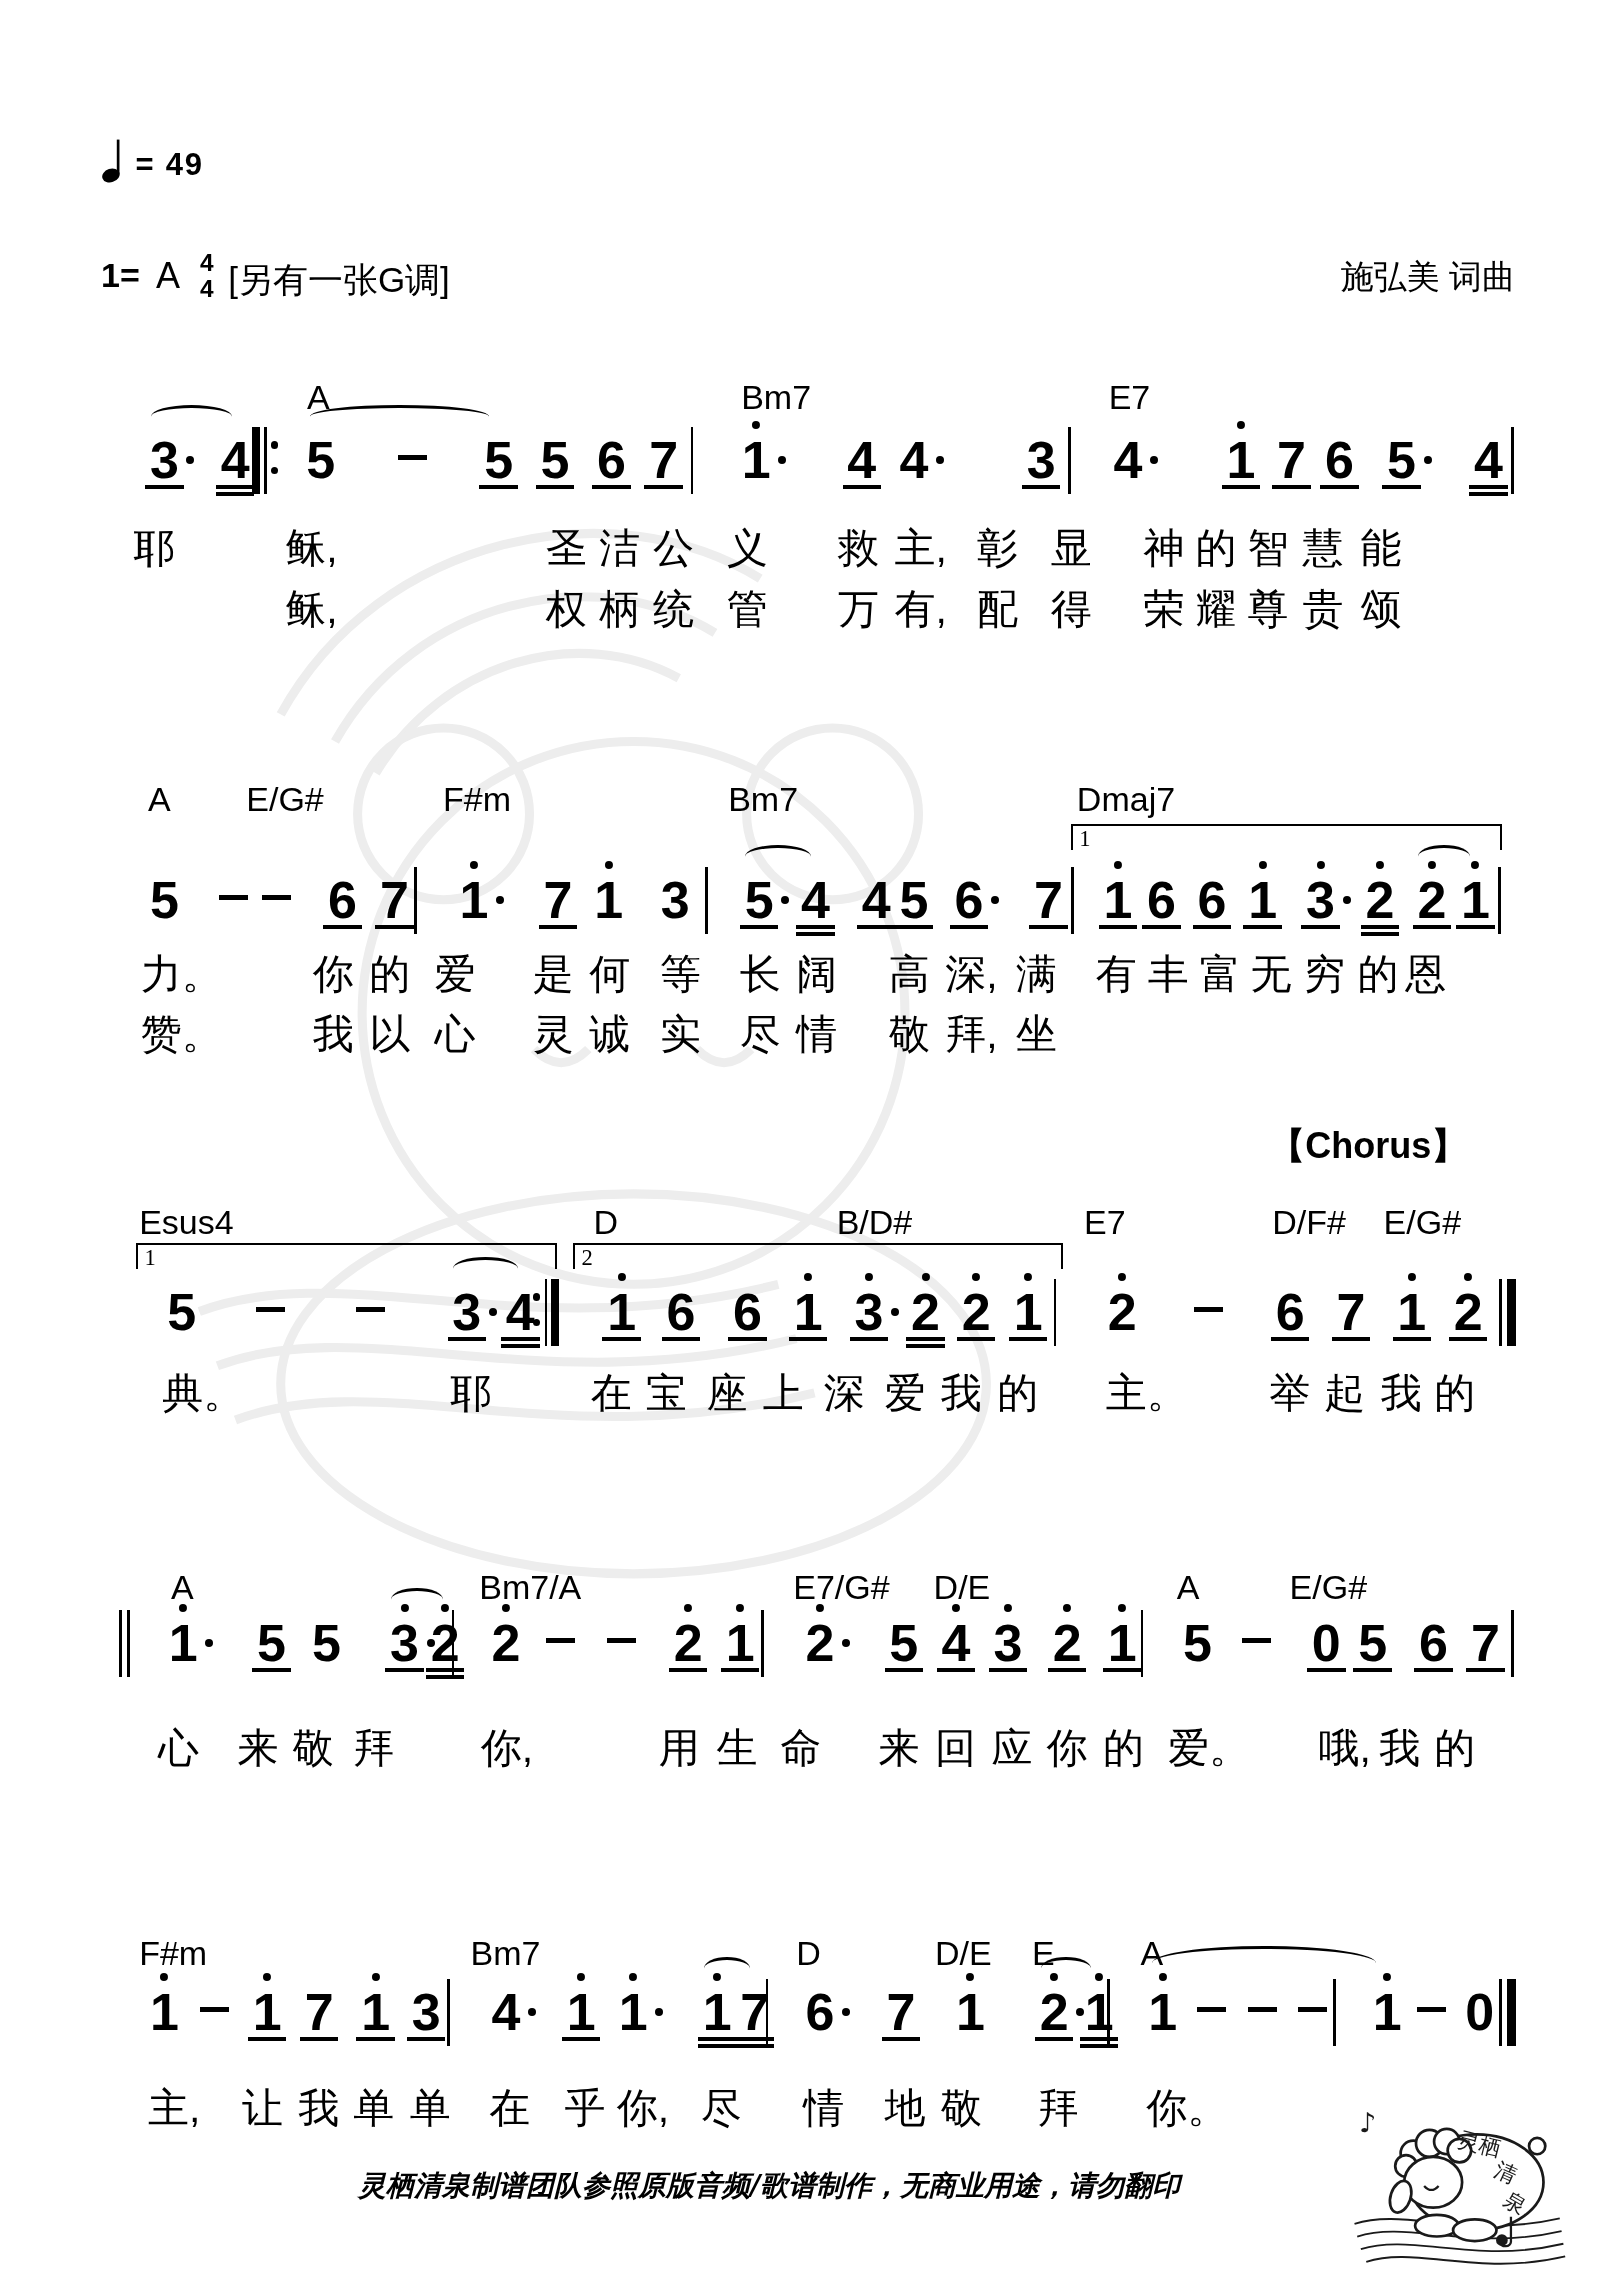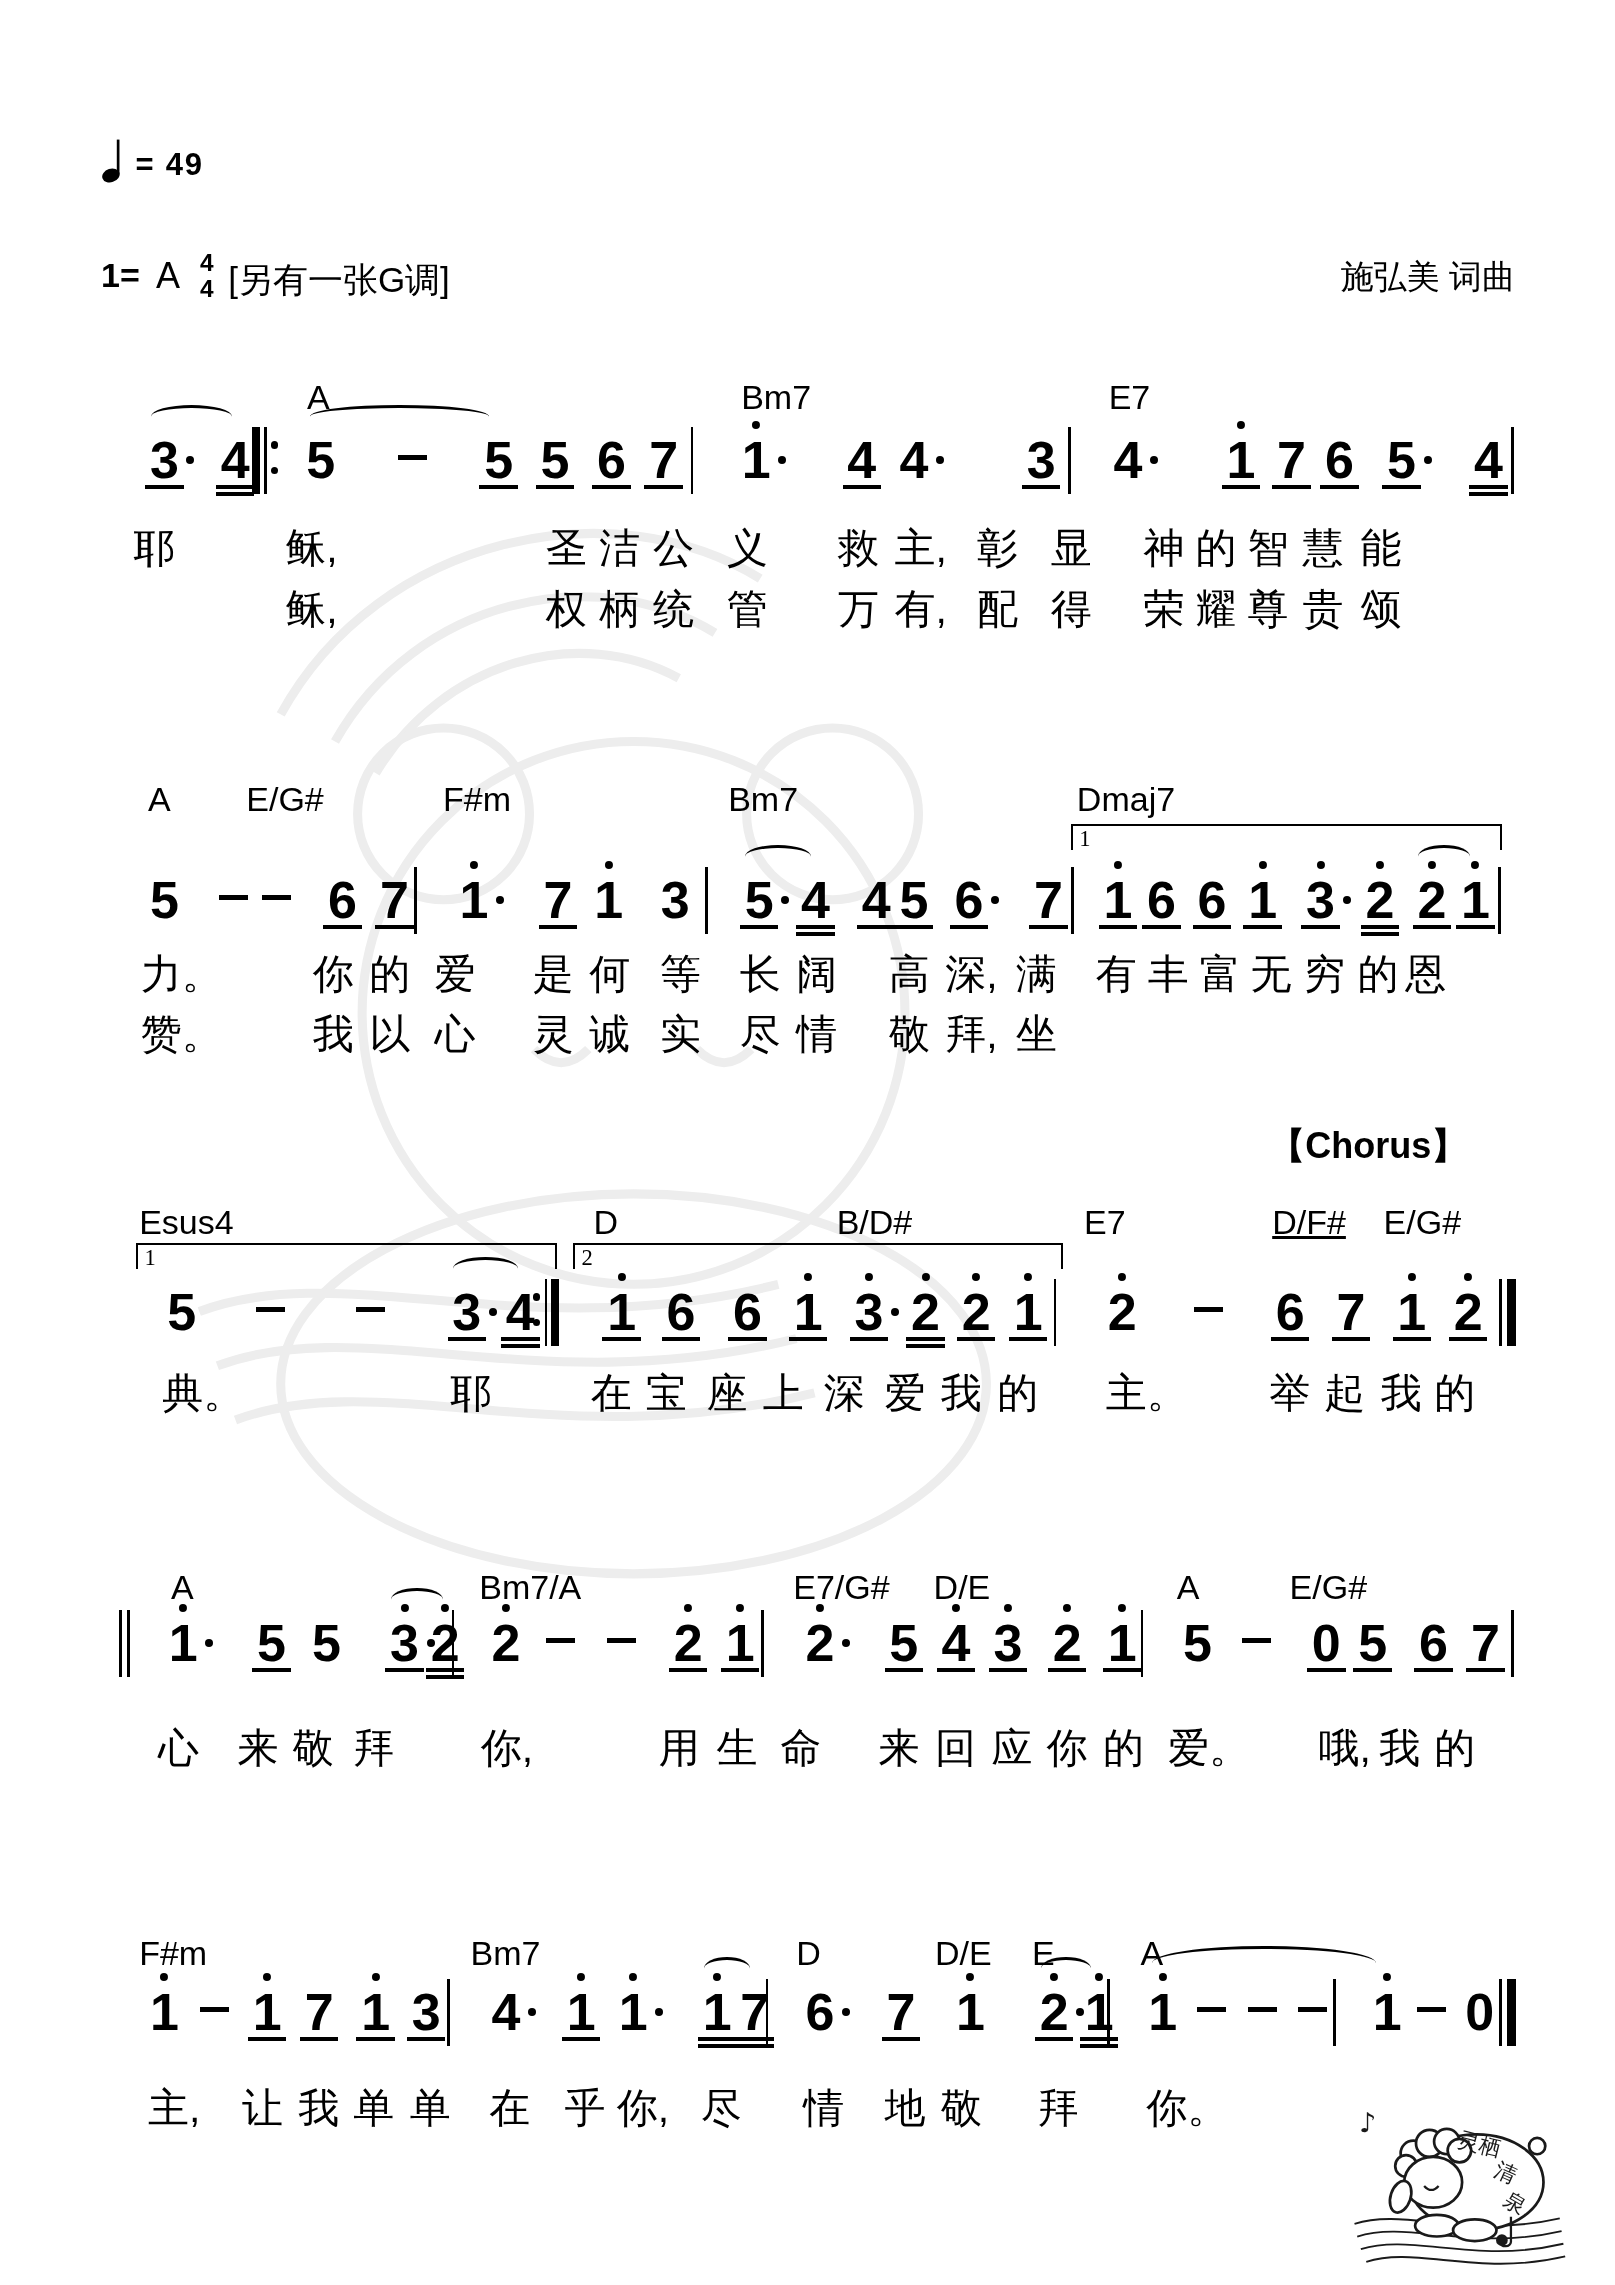--- a/index.html
+++ b/index.html
@@ -78,20 +78,21 @@
     <span class="frac">
       <span style="display:block;">4</span>
       <span class="bar4"></span>
       <span style="display:block;">4</span>
     </span>
     <span class="key-note">[另有一张G调]</span>
   </div>
 
   <div class="credit">施弘美 词曲</div>
 
+  <div class="footer">灵栖清泉制谱团队参照原版音频/歌谱制作，无商业用途，请勿翻印</div>
 
   <svg class="logo" width="217" height="181" viewBox="0 0 240 200" fill="none" stroke="#1a1a1a" stroke-width="3">
     <path d="M5 138 C 60 120, 130 155, 232 132" stroke-width="2"></path>
     <path d="M8 152 C 64 134, 134 169, 234 146" stroke-width="2"></path>
     <path d="M12 166 C 68 148, 138 183, 236 160" stroke-width="2"></path>
     <path d="M18 180 C 72 162, 142 197, 238 174" stroke-width="2"></path>
     <ellipse cx="140" cy="92" rx="74" ry="53" fill="#fff"></ellipse>
     <circle cx="207" cy="52" r="9" fill="#fff"></circle>
     <circle cx="70" cy="60" r="14" fill="#fff"></circle>
     <circle cx="88" cy="49" r="15" fill="#fff"></circle>
@@ -272,21 +273,21 @@
       <span class="lyr" style="left: 48.8%;">情</span>
       <span class="lyr" style="left: 55.2%;">敬</span>
       <span class="lyr" style="left: 59.1%;">拜,</span>
       <span class="lyr" style="left: 64%;">坐</span>
     </div>
     <div class="row" style="top: 1203px;">
       <span class="chord" style="left: 3.4%;">Esus4</span>
       <span class="chord" style="left: 34.8%;">D</span>
       <span class="chord" style="left: 51.6%;">B/D#</span>
       <span class="chord" style="left: 68.7%;">E7</span>
-      <span class="chord" style="left: 81.7%; text-decoration: underline;">D/F#</span>
+      <span class="chord" style="left: 81.7%;">D/F#</span>
       <span class="chord" style="left: 89.4%;">E/G#</span>
     </div>
     <div class="row" style="top: 1243px;">
       <div class="volta" style="left: 3.2%; width: 28.8%;">
         <span class="vn">1</span>
       </div>
       <div class="volta" style="left: 33.4%; width: 33.6%;">
         <span class="vn">2</span>
       </div>
     </div>

